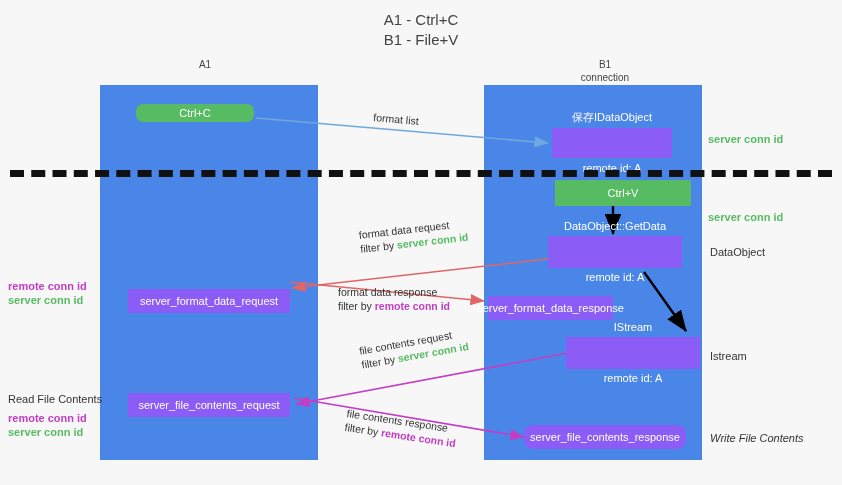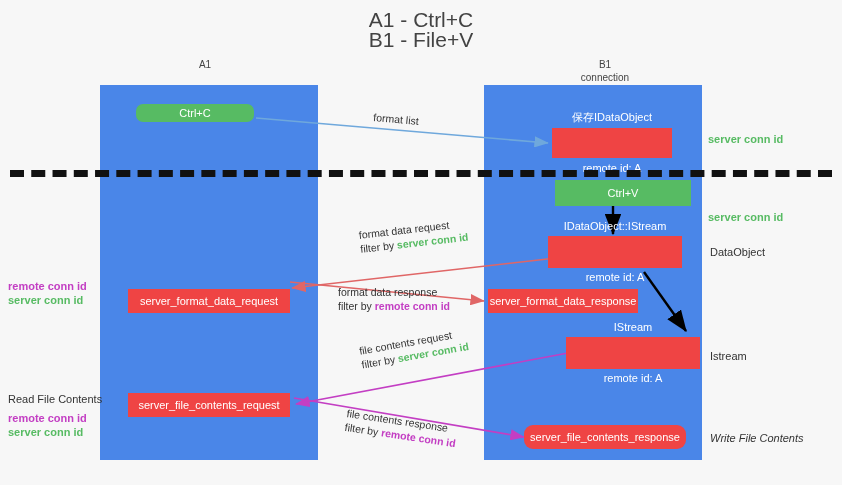--- a/index.html
+++ b/index.html
@@ -38,21 +38,21 @@
     box-sizing: border-box;
     display: flex;
     flex-direction: column;
     align-items: center;
     justify-content: center;
     text-align: center;
     color: #ffffff;
     font-size: 11px;
     line-height: 13px;
   }
-  .node.orange { background: #ef4444; gap: 38px; }
+  .node.orange { background: #8b5cf6; gap: 38px; }
   .node.green  { background: #5cb85c; background: #57bb63; }
 
   .side-label {
     position: absolute;
     font-size: 11px;
     line-height: 14px;
     color: #333333;
     white-space: nowrap;
   }
   .green-txt  { color: #57bb63; font-weight: bold; }
@@ -64,21 +64,21 @@
     line-height: 14px;
     color: #333333;
     white-space: nowrap;
     transform-origin: 0 0;
   }
 
   .title {
     position: absolute;
     left: 0; right: 0; top: 10px;
     text-align: center;
-    font-size: 21px;
+    font-size: 15px;
     line-height: 20px;
     color: #434343;
   }
 
   .dashline {
     position: absolute;
     left: 10px; width: 822px;
     top: 170px; height: 0;
     border-top: 7px dashed #111111;
   }
@@ -142,34 +142,34 @@
   <div class="node orange" style="left:552px; top:128px; width:120px; height:30px;">
     <span>保存IDataObject</span>
     <span>remote id: A</span>
   </div>
 
   <div class="node green" style="left:555px; top:180px; width:136px; height:26px;">
     <span>Ctrl+V</span>
   </div>
 
   <div class="node orange" style="left:548px; top:236px; width:134px; height:32px;">
-    <span>IDataObject::IStream</span>
+    <span>DataObject::GetData</span>
     <span>remote id: A</span>
   </div>
 
   <div class="node orange" style="left:566px; top:337px; width:134px; height:32px;">
     <span>IStream</span>
     <span>remote id: A</span>
   </div>
 
   <div class="node orange" style="left:128px; top:277px; width:162px; height:24px;margin-top:12px;">
     <span>server_format_data_request</span>
   </div>
 
-  <div class="node orange" style="left:488px; top:289px; width:150px; height:24px;">
+  <div class="node orange" style="left:488px; top:296px; width:125px; height:24px;">
     <span>server_format_data_response</span>
   </div>
 
   <div class="node orange" style="left:128px; top:393px; width:162px; height:24px;">
     <span>server_file_contents_request</span>
   </div>
 
   <div class="node orange" style="left:524px; top:425px; width:162px; height:24px;border-radius:9px;">
     <span>server_file_contents_response</span>
   </div>

